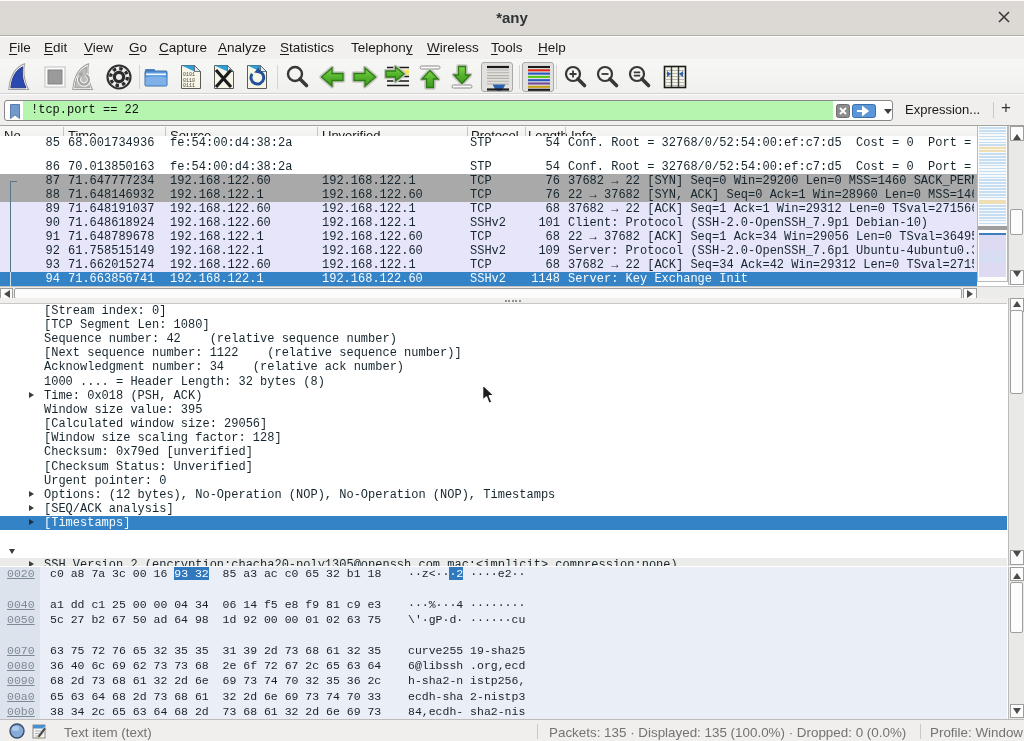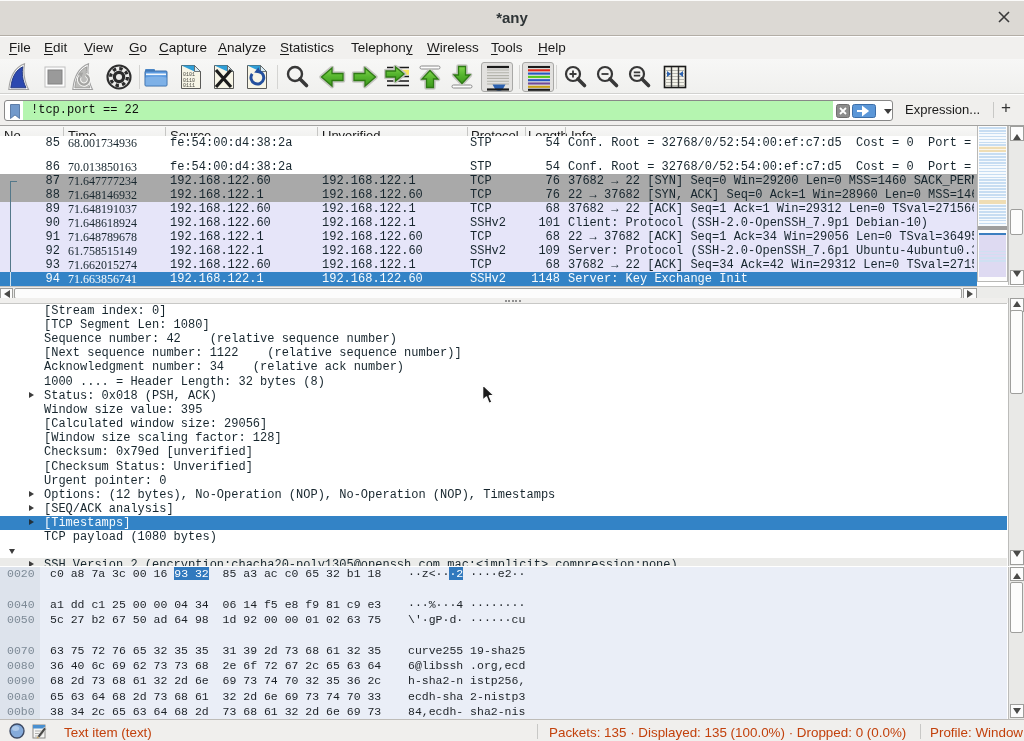--- a/index.html
+++ b/index.html
@@ -30,21 +30,21 @@
 #fplus{position:absolute;left:1001px;top:3px;font-size:17px;color:#333;font-weight:normal;}
 
 #plheader{position:absolute;left:0;top:126px;width:1024px;height:19px;
  background:linear-gradient(#f8f8f7,#ececea);border-bottom:1px solid #9e9e9c;}
 #plheader span{position:absolute;top:2px;font-size:13px;color:#1a1a1a;white-space:pre;}
 #plheader i{position:absolute;top:1px;width:1px;height:17px;background:#c6c6c4;}
 
 .prow{position:absolute;left:0;width:977px;height:14px;font-family:"Liberation Mono",monospace;font-size:12px;line-height:14px;color:#17262e;white-space:pre;overflow:hidden;}
 .prow span{position:absolute;top:0;}
 .c-no{left:0;width:60px;text-align:right;}
-.c-tm{left:68px;font-family:Liberation Serif, serif;}
+.c-tm{left:68px;}
 .c-sr{left:170px;}
 .c-ds{left:322px;}
 .c-pr{left:470px;}
 .c-ln{left:496px;width:64px;text-align:right;}
 .c-in{left:568px;width:406px;overflow:hidden;display:inline-block;}
 .bg-w{background:#fff;}
 .bg-g{background:#a9a9a9;}
 .bg-l{background:#e6e5f9;}
 .bg-s{background:#3383c6;color:#f8fbfd;}
 
@@ -60,27 +60,27 @@
 .tri{position:absolute;top:3px;width:0;height:0;border-top:3.5px solid transparent;border-bottom:3.5px solid transparent;border-left:5px solid #3c3c3c;}
 .trid{position:absolute;top:5px;width:0;height:0;border-left:3.5px solid transparent;border-right:3.5px solid transparent;border-top:5px solid #3c3c3c;}
 .t2{left:29px;}
 .t1{left:9px;}
 .dsel{background:#3383c6;color:#f8fbfd;}
 .dsel .tri{border-left-color:#22303a;}
 
 #hexpane{position:absolute;left:0;top:567px;width:1007px;height:152px;background:#eaeef7;overflow:hidden;}
 #hexoffcol{position:absolute;left:0;top:0;width:40px;height:152px;background:#dde3ec;}
 .hrow{position:absolute;left:0;width:1007px;height:15px;font-family:"Liberation Mono",monospace;font-size:11.5px;line-height:15px;white-space:pre;color:#1c2126;}
-.hoff{position:absolute;left:7px;color:#7d8a96;}
+.hoff{position:absolute;left:7px;color:#7d8a96;text-decoration:underline;}
 .hhex{position:absolute;left:50px;text-align:right;}
 .hasc{position:absolute;left:408px;}
 .hl{background:#3179be;color:#fff;}
 
 #statusbar{position:absolute;left:0;top:719px;width:1024px;height:22px;background:#f0efed;border-top:1px solid #bebcb8;}
-#statusbar .st{position:absolute;top:5px;font-size:13.4px;color:#c2410c;}
+#statusbar .st{position:absolute;top:5px;font-size:13.4px;color:#737373;}
 .ssep{position:absolute;top:4px;width:1px;height:15px;background:#c8c8c6;}
 </style></head>
 <body>
 <div id="win">
 <div id="titlebar">
       <div id="title">*any</div>
 <svg id="closex" viewBox="0 0 18 18">
         <path d="M4 4 L14 14 M14 4 L4 14" stroke="#3a3a3a" stroke-width="1.6" fill="none"></path>
       </svg>
 </div>
@@ -316,31 +316,30 @@
 <div id="splitter" class="abs" style="left:0;top:298px;width:1024px;height:5px;background:#f0efed">
 <div class="abs" style="left:505px;top:2px;width:16px;height:2px;background:repeating-linear-gradient(90deg,#909090 0 2px,#f0efed 2px 3.5px)"></div>
 </div>
 <div id="details">
 <div class="dline" style="top:0px"><span class="txt2">[Stream index: 0]</span></div>
 <div class="dline" style="top:14px"><span class="txt2">[TCP Segment Len: 1080]</span></div>
 <div class="dline" style="top:28px"><span class="txt2">Sequence number: 42    (relative sequence number)</span></div>
 <div class="dline" style="top:42px"><span class="txt2">[Next sequence number: 1122    (relative sequence number)]</span></div>
 <div class="dline" style="top:56px"><span class="txt2">Acknowledgment number: 34    (relative ack number)</span></div>
 <div class="dline" style="top:71px"><span class="txt2">1000 .... = Header Length: 32 bytes (8)</span></div>
-<div class="dline" style="top:85px"><i class="tri t2"></i><span class="txt2">Status: 0x018 (PSH, ACK)</span></div>
+<div class="dline" style="top:85px"><i class="tri t2"></i><span class="txt2">Time: 0x018 (PSH, ACK)</span></div>
 <div class="dline" style="top:99px"><span class="txt2">Window size value: 395</span></div>
 <div class="dline" style="top:113px"><span class="txt2">[Calculated window size: 29056]</span></div>
 <div class="dline" style="top:127px"><span class="txt2">[Window size scaling factor: 128]</span></div>
 <div class="dline" style="top:141px"><span class="txt2">Checksum: 0x79ed [unverified]</span></div>
 <div class="dline" style="top:156px"><span class="txt2">[Checksum Status: Unverified]</span></div>
 <div class="dline" style="top:170px"><span class="txt2">Urgent pointer: 0</span></div>
 <div class="dline" style="top:184px"><i class="tri t2"></i><span class="txt2">Options: (12 bytes), No-Operation (NOP), No-Operation (NOP), Timestamps</span></div>
 <div class="dline" style="top:198px"><i class="tri t2"></i><span class="txt2">[SEQ/ACK analysis]</span></div>
 <div class="dline dsel" style="top:212px"><i class="tri t2"></i><span class="txt2">[Timestamps]</span></div>
-<div class="dline" style="top:226px"><span class="txt2">TCP payload (1080 bytes)</span></div>
 <div class="dline" style="top:240px"><i class="trid t1"></i><span class="txt1">SSH Protocol</span></div>
 <div class="dline" style="top:254px;background:#ebebe9"><i class="tri t2"></i><span class="txt2">SSH Version 2 (encryption:chacha20-poly1305@openssh.com mac:&lt;implicit&gt; compression:none)</span></div>
 </div>
 <div id="dvscroll" class="sbv" style="left:1008px;top:298px;width:16px;height:268px">
 <div class="thumb" style="left:1px;top:0px;width:14px;height:14px;border-radius:0"></div>
 <div class="thumb" style="left:1px;top:252px;width:14px;height:15px;border-radius:0"></div>
 <div class="arr" style="left:4px;top:3px;border-left:4px solid transparent;border-right:4px solid transparent;border-bottom:6px solid #4a4a48"></div>
 <div class="thumb" style="left:1px;top:12px;width:13px;height:84px"></div>
 <div class="arr" style="left:4px;top:253px;border-left:4px solid transparent;border-right:4px solid transparent;border-top:6px solid #4a4a48"></div>
 </div>

